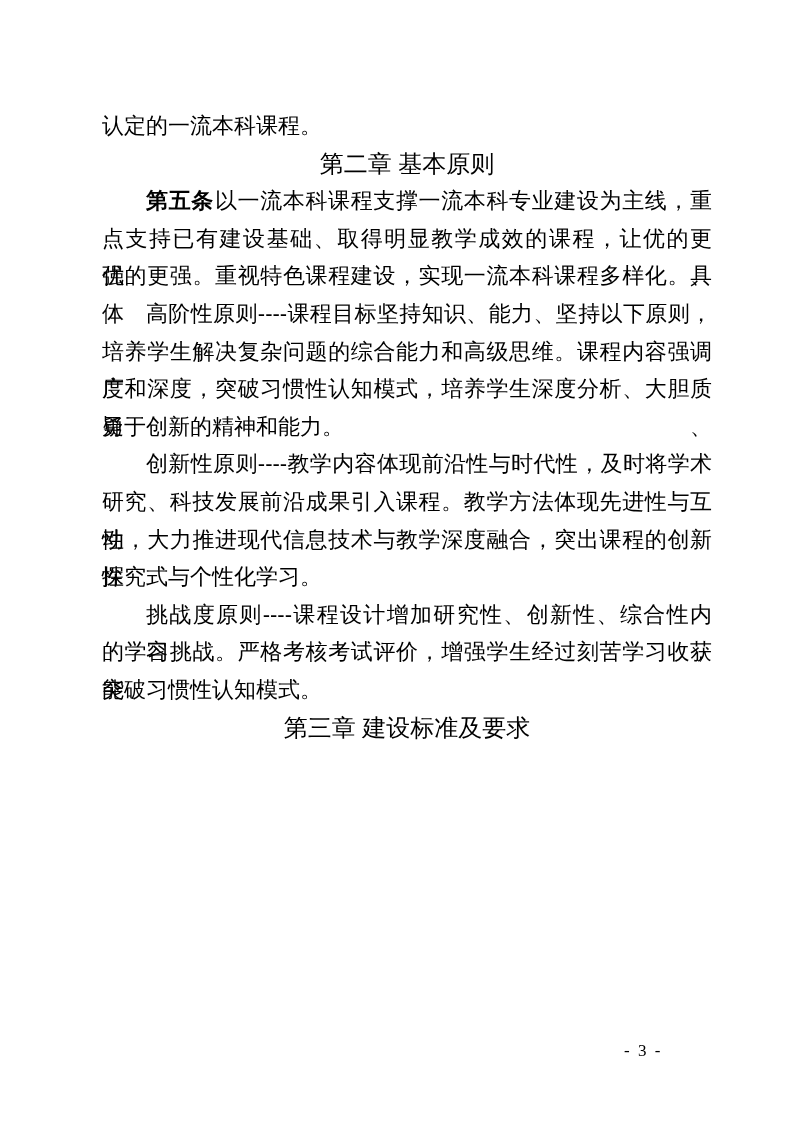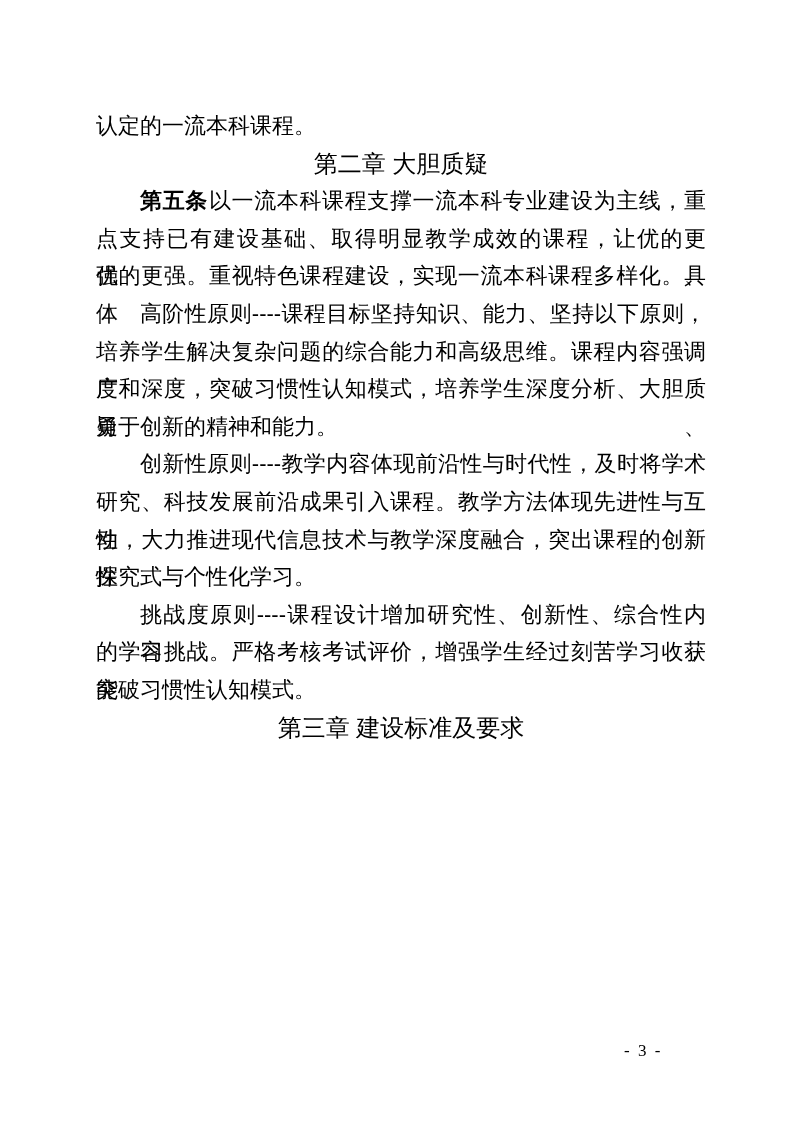--- a/index.html
+++ b/index.html
@@ -6,21 +6,21 @@
   body{
     width:793px;height:1122px;
     background:#ffffff;
     font-family:"Liberation Sans", sans-serif;
     color:#000000;
     position:relative;
     overflow:hidden;
   }
   .page{position:absolute;inset:0;background:#ffffff;}
   .content{
-    position:absolute;left:96px;top:107px;width:610px;
+    position:absolute;left:102px;top:107px;width:610px;
   }
   .line{
     font-size:22px;
     line-height:37.6px;
     height:37.6px;
     white-space:nowrap;
     overflow:visible;
     text-align:left;
   }
   .jl{
@@ -50,21 +50,21 @@
 </style>
 </head>
 <body>
 
 <div class="page">
   <div class="content">
       <div class="block plain">
         <div class="line">认定的一流本科课程。</div>
       </div>
       <div class="block chapter">
-        <div class="line ctr">第二章 大胆质疑</div>
+        <div class="line ctr">第二章 基本原则</div>
       </div>
       <div class="block article">
         <div class="line ind jl"><span class="label">第五条</span>以一流本科课程支撑一流本科专业建设为主线，重</div>
         <div class="line jl">点支持已有建设基础、取得明显教学成效的课程，让优的更优、</div>
         <div class="line jl">强的更强。重视特色课程建设，实现一流本科课程多样化。具体</div>
       </div>
       <div class="block indent">
         <div class="line ind jl">高阶性原则----课程目标坚持知识、能力、坚持以下原则，</div>
         <div class="line jl">培养学生解决复杂问题的综合能力和高级思维。课程内容强调广</div>
         <div class="line jl">度和深度，突破习惯性认知模式，培养学生深度分析、大胆质疑、</div>

